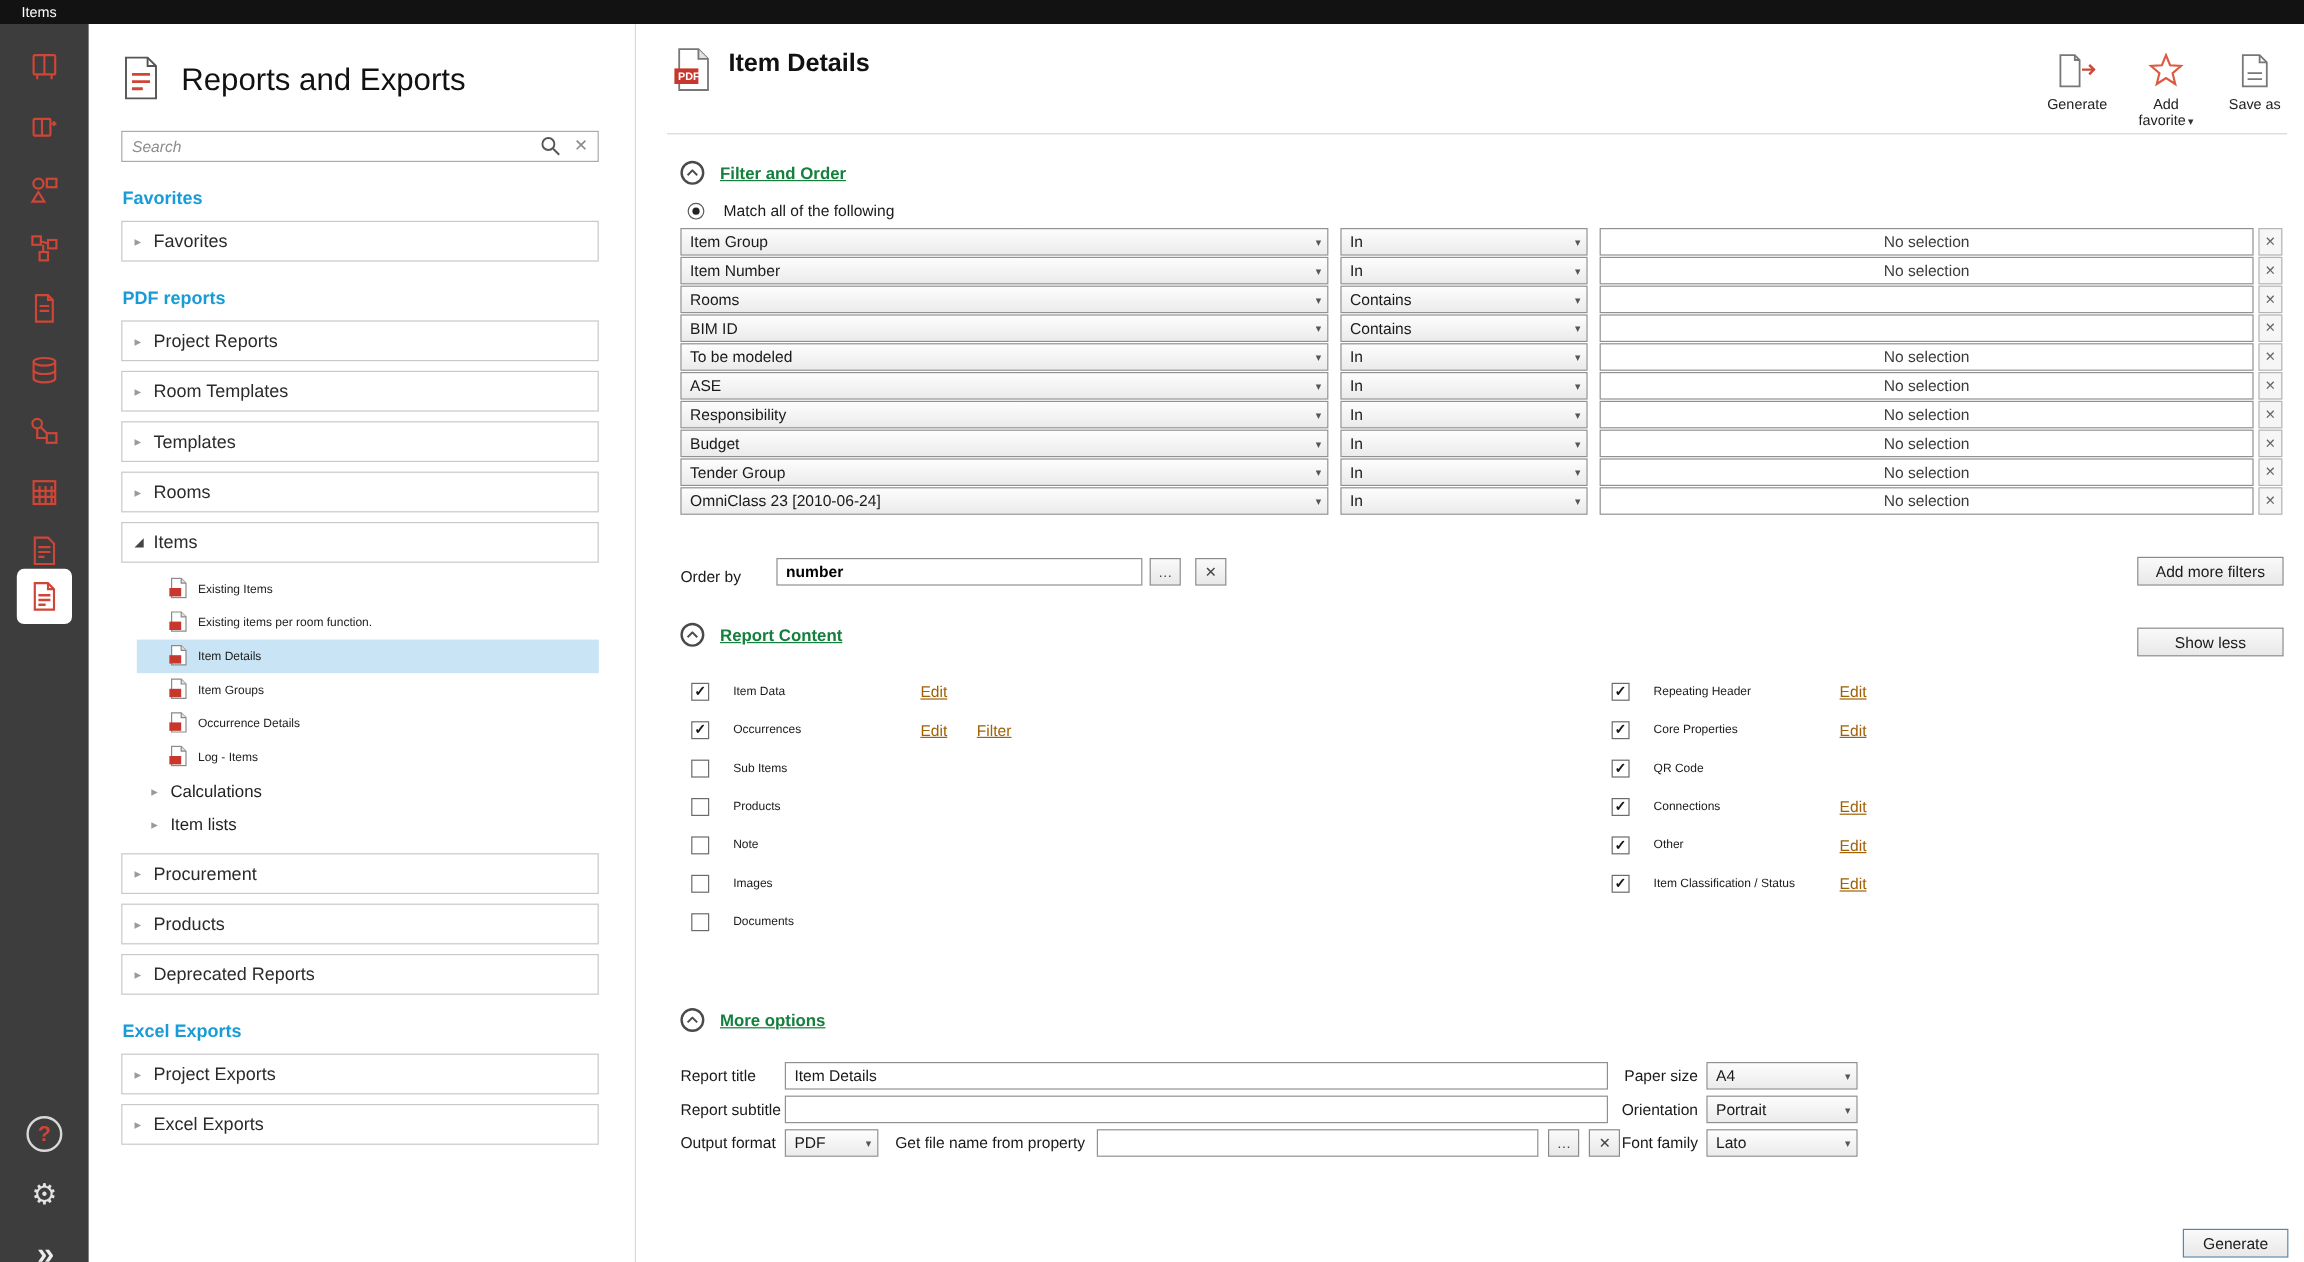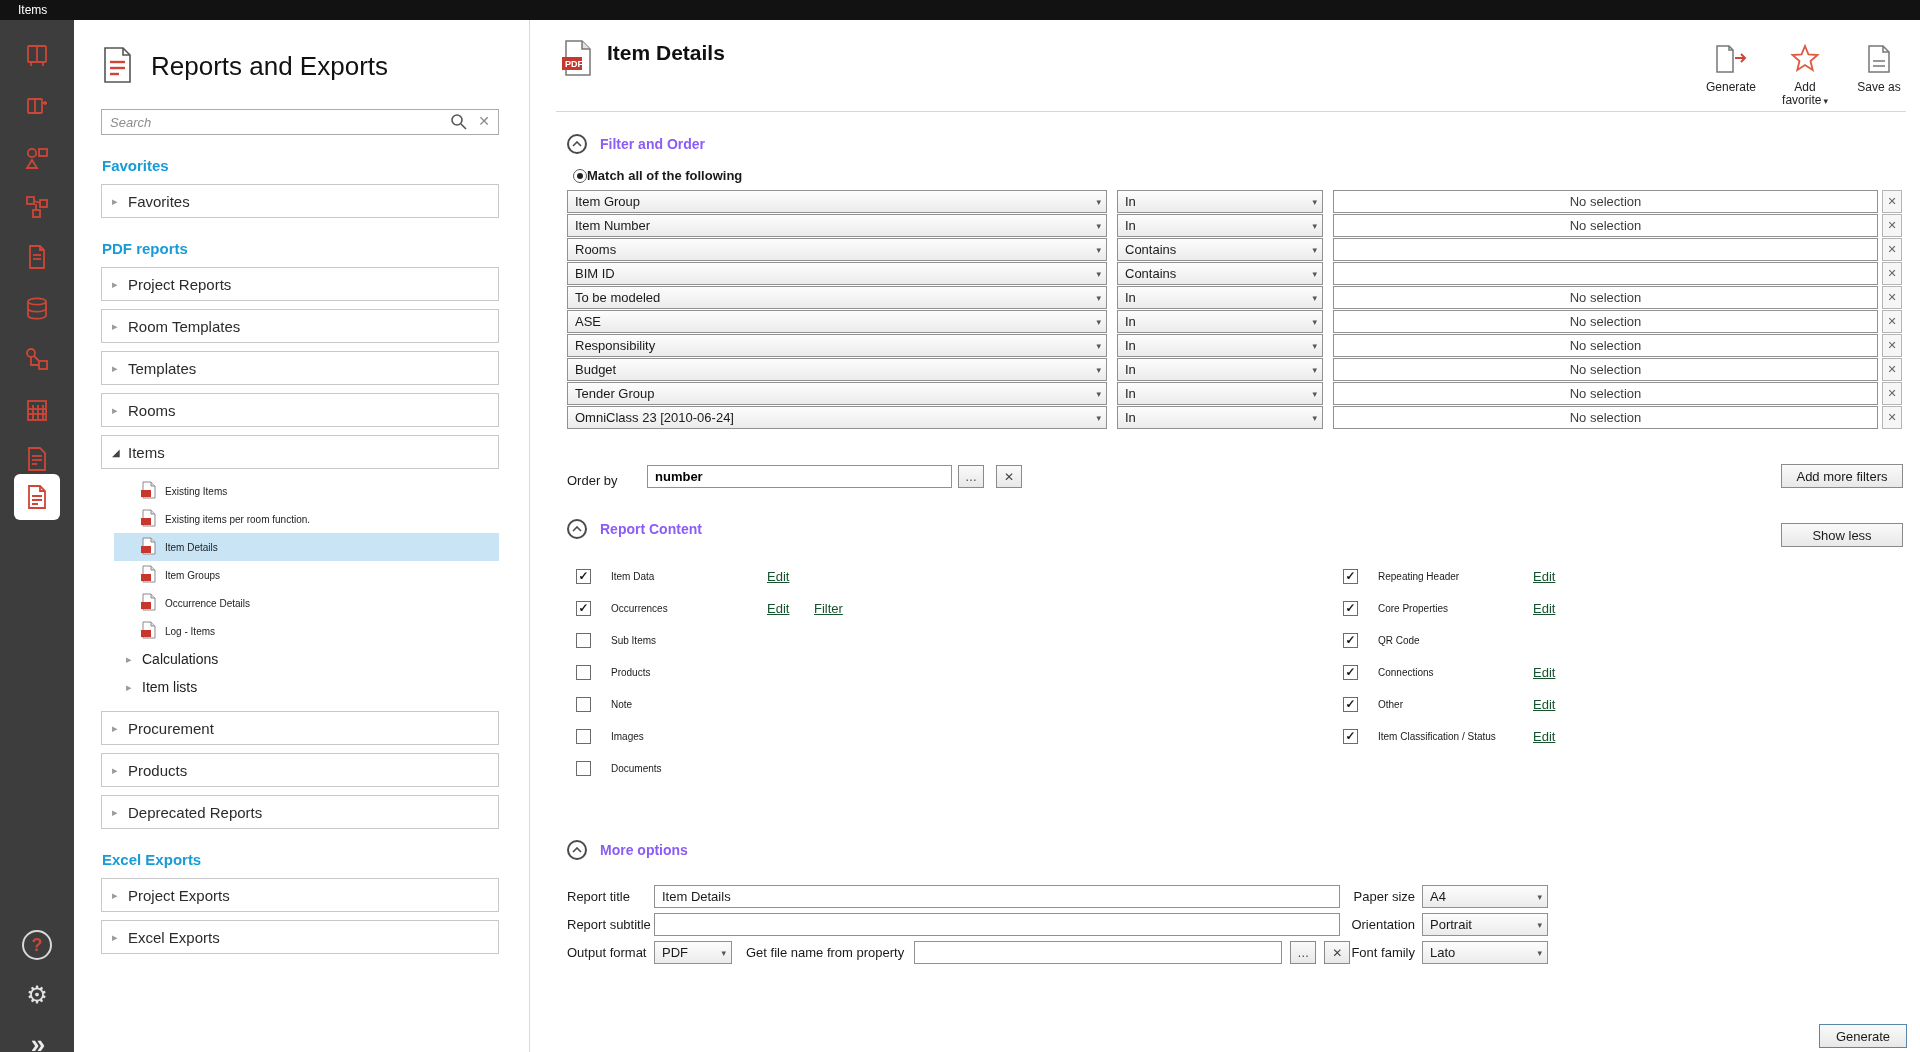--- a/index.html
+++ b/index.html
@@ -41,23 +41,23 @@
   .page-head-icon { position:absolute; left:30px; top:20px; }
   .page-title { position:absolute; left:76px; top:21px; font-size:21px; color:#111; }
   .toolbar { position:absolute; top:24px; right:12px; display:flex; gap:16px; }
   .tool { width:58px; display:flex; flex-direction:column; align-items:center; cursor:pointer; }
   .tool .tlabel { font-size:12px; color:#222; text-align:center; margin-top:4px; line-height:13px; }
   .tool .caret { font-size:9px; color:#333; margin-left:2px; }
   .hdiv { position:absolute; top:91px; left:25px; right:14px; border-top:1px solid #d6d6d6; }
 
   .sec-head { position:absolute; display:flex; align-items:center; gap:13px; }
   .circ { width:20px; height:20px; border:2px solid #4a4a4a; border-radius:50%; display:flex; align-items:center; justify-content:center; cursor:pointer; flex:none; }
-  .sec-title { color:#8b5cf6; font-weight:700; font-size:14px; }
-
-  .radio-row { position:absolute; left:42px; top:148px; display:flex; align-items:center; gap:0; font-size:13px; cursor:pointer;font-weight:bold; }
+  .sec-title { color:#15803d; font-weight:700; font-size:14px;text-decoration:underline; }
+
+  .radio-row { position:absolute; left:42px; top:148px; display:flex; align-items:center; gap:16px; font-size:13px; cursor:pointer; }
   .radio { width:14px; height:14px; border:1px solid #5a5a5a; border-radius:50%; position:relative; background:#fff; }
   .radio.checked::after { content:""; position:absolute; left:3px; top:3px; width:6px; height:6px; border-radius:50%; background:#222; }
 
   .fgrid { position:absolute; left:36px; top:170px; width:1340px; }
   .frow { display:flex; height:23px; margin-bottom:1px; }
   .dd { background:linear-gradient(#fdfdfd,#ebebeb); border:1px solid #919191; display:flex; align-items:center; padding:0 18px 0 7px; position:relative; font-size:13px; color:#1a1a1a; cursor:pointer; }
   .dd .caret { position:absolute; right:5px; font-size:9px; color:#555; }
   .f-field { width:540px; }
   .f-op { width:206px; margin-left:10px; }
   .f-val { width:545px; margin-left:10px; border:1px solid #919191; background:#fff; display:flex; align-items:center; justify-content:center; font-size:13px; color:#3c3c3c; cursor:pointer; }
@@ -66,21 +66,21 @@
   .orderby { position:absolute; left:36px; top:444px; display:flex; align-items:flex-end; height:24px; }
   .orderby .olabel { width:56px; font-size:13px; }
   .orderby input { width:305px; height:23px; border:1px solid #919191; padding:0 7px; font-size:13px; font-family:"Liberation Sans",sans-serif; outline:none; }
   .sqbtn { width:26px; height:23px; border:1px solid #8a8a8a; background:linear-gradient(#fafafa,#e8e8e8); display:flex; align-items:center; justify-content:center; font-size:12px; color:#444; cursor:pointer; }
   .gbtn { position:absolute; height:24px; border:1px solid #8a8a8a; background:linear-gradient(#fafafa,#e8e8e8); font-size:13px; color:#1a1a1a; display:flex; align-items:center; justify-content:center; cursor:pointer; }
 
   .ccol { position:absolute; top:540px; }
   .crow { position:relative; height:32px; display:flex; align-items:center; }
   .cb { width:15px; height:15px; border:1px solid #6b6b6b; background:#fff; display:flex; align-items:center; justify-content:center; font-size:12px; font-weight:bold; color:#16191c; cursor:pointer; flex:none; }
   .clabel { margin-left:20px; font-size:10px; }
-  .lnk { position:absolute; font-size:13px; color:#14532d; text-decoration:underline; cursor:pointer; }
+  .lnk { position:absolute; font-size:13px; color:#a16207; text-decoration:underline; cursor:pointer; }
   .lnk.l1 { left:191px; }
   .lnk.l2 { left:238px; }
   .ccol.right .lnk.l1 { left:190px; }
 
   .orow { position:absolute; display:flex; align-items:center; height:23px; }
   .olbl { font-size:13px; }
   .lblcol { width:87px; flex:none; }
   .otxt { height:23px; border:1px solid #919191; padding:0 7px; font-size:13px; font-family:"Liberation Sans",sans-serif; outline:none; color:#1a1a1a; }
   .w-title { width:686px; }
   .w-file { width:368px; }

